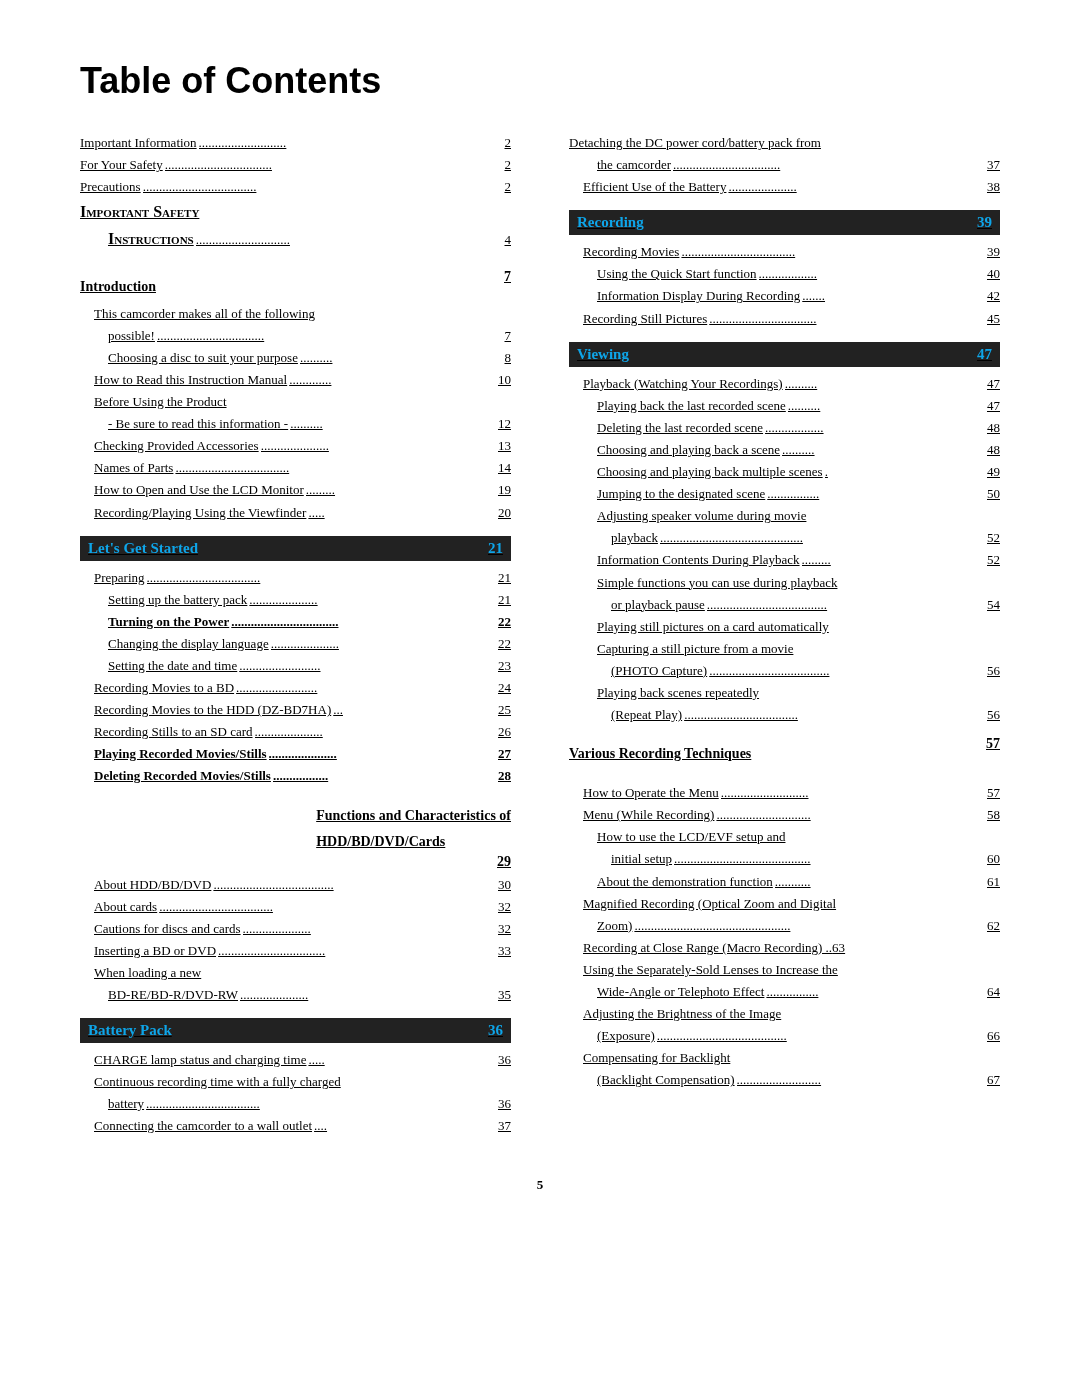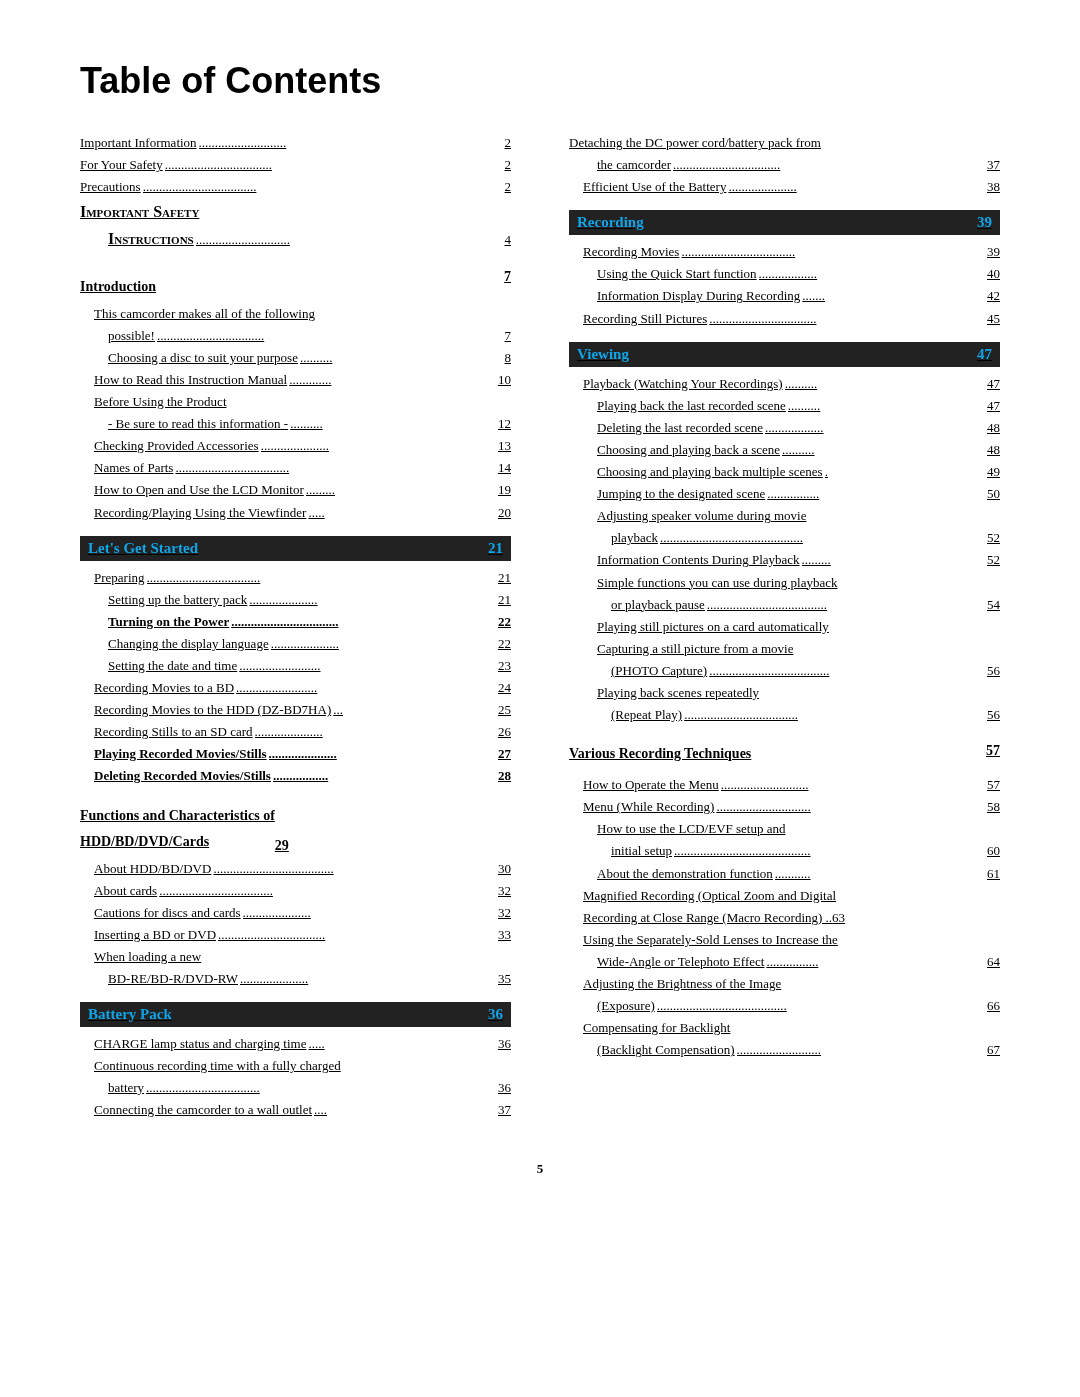--- a/index.html
+++ b/index.html
@@ -218,21 +218,21 @@
       </div>
       <div class="dotline indent1">
         <span class="label bold-dots"><b>Deleting Recorded Movies/Stills </b></span>
         <span class="fill bold-dots"><b>.................</b></span>
         <span class="pg"><b> 28</b></span>
       </div>
     </div>
 
     <div style="margin-top:10px;">
       <div style="margin-bottom:4px;">
-        <div style="display:flex; align-items:flex-end;">
+        <div style="display:flex; justify-content:space-between; align-items:flex-end;flex-direction:column;">
           <div>
             <div class="subsection-title">Functions and Characteristics of</div>
             <div class="subsection-title">HDD/BD/DVD/Cards</div>
           </div>
           <span style="font-weight:bold; font-size:14px; align-self:flex-end;">29</span>
         </div>
       </div>
       <div class="dotline indent1">
         <span class="label">About HDD/BD/DVD </span>
         <span class="fill">.....................................</span>
@@ -405,21 +405,21 @@
         <span class="label">Playing back scenes repeatedly</span>
       </div>
       <div class="dotline indent3">
         <span class="label">(Repeat Play) </span>
         <span class="fill">...................................</span>
         <span class="pg">56</span>
       </div>
     </div>
 
     <div style="margin-top:10px;">
-      <div style="display:flex; justify-content:space-between; align-items:center; margin-bottom:8px;">
+      <div style="display:flex; justify-content:space-between; align-items:flex-start; margin-bottom:16px;">
         <span class="subsection-title">Various Recording Techniques</span>
         <span style="font-weight:bold; font-size:14px;">57</span>
       </div>
       <div class="dotline indent1">
         <span class="label">How to Operate the Menu </span>
         <span class="fill">...........................</span>
         <span class="pg">57</span>
       </div>
       <div class="dotline indent1">
         <span class="label">Menu (While Recording) </span>
@@ -435,20 +435,25 @@
         <span class="pg">60</span>
       </div>
       <div class="dotline indent2">
         <span class="label">About the demonstration function </span>
         <span class="fill">...........</span>
         <span class="pg">61</span>
       </div>
       <div class="dotline indent1">
         <span class="label">Magnified Recording (Optical Zoom and Digital</span>
       </div>
+      <div class="dotline indent2">
+        <span class="label">Zoom) </span>
+        <span class="fill">................................................</span>
+        <span class="pg">62</span>
+      </div>
       <div class="dotline indent1">
         <span class="label">Recording at Close Range (Macro Recording) ..</span>
         <span class="pg">63</span>
       </div>
       <div class="dotline indent1">
         <span class="label">Using the Separately-Sold Lenses to Increase the</span>
       </div>
       <div class="dotline indent2">
         <span class="label">Wide-Angle or Telephoto Effect </span>
         <span class="fill">................</span>

